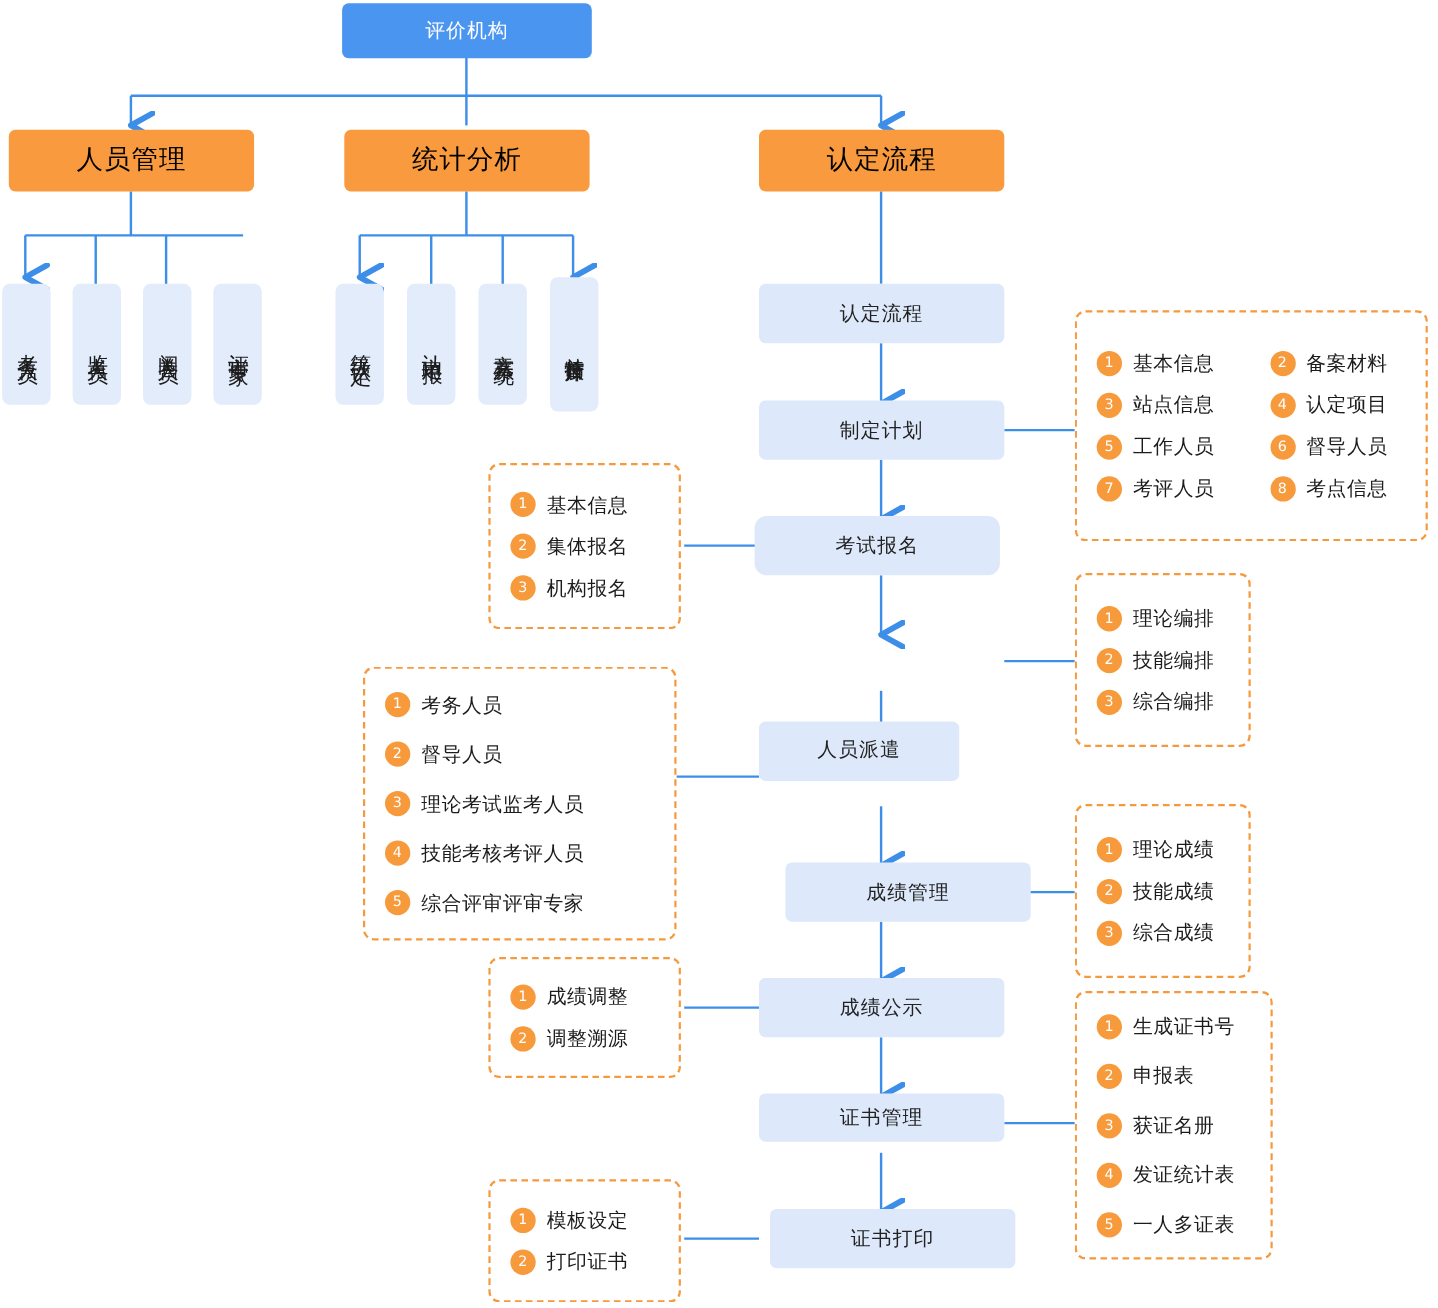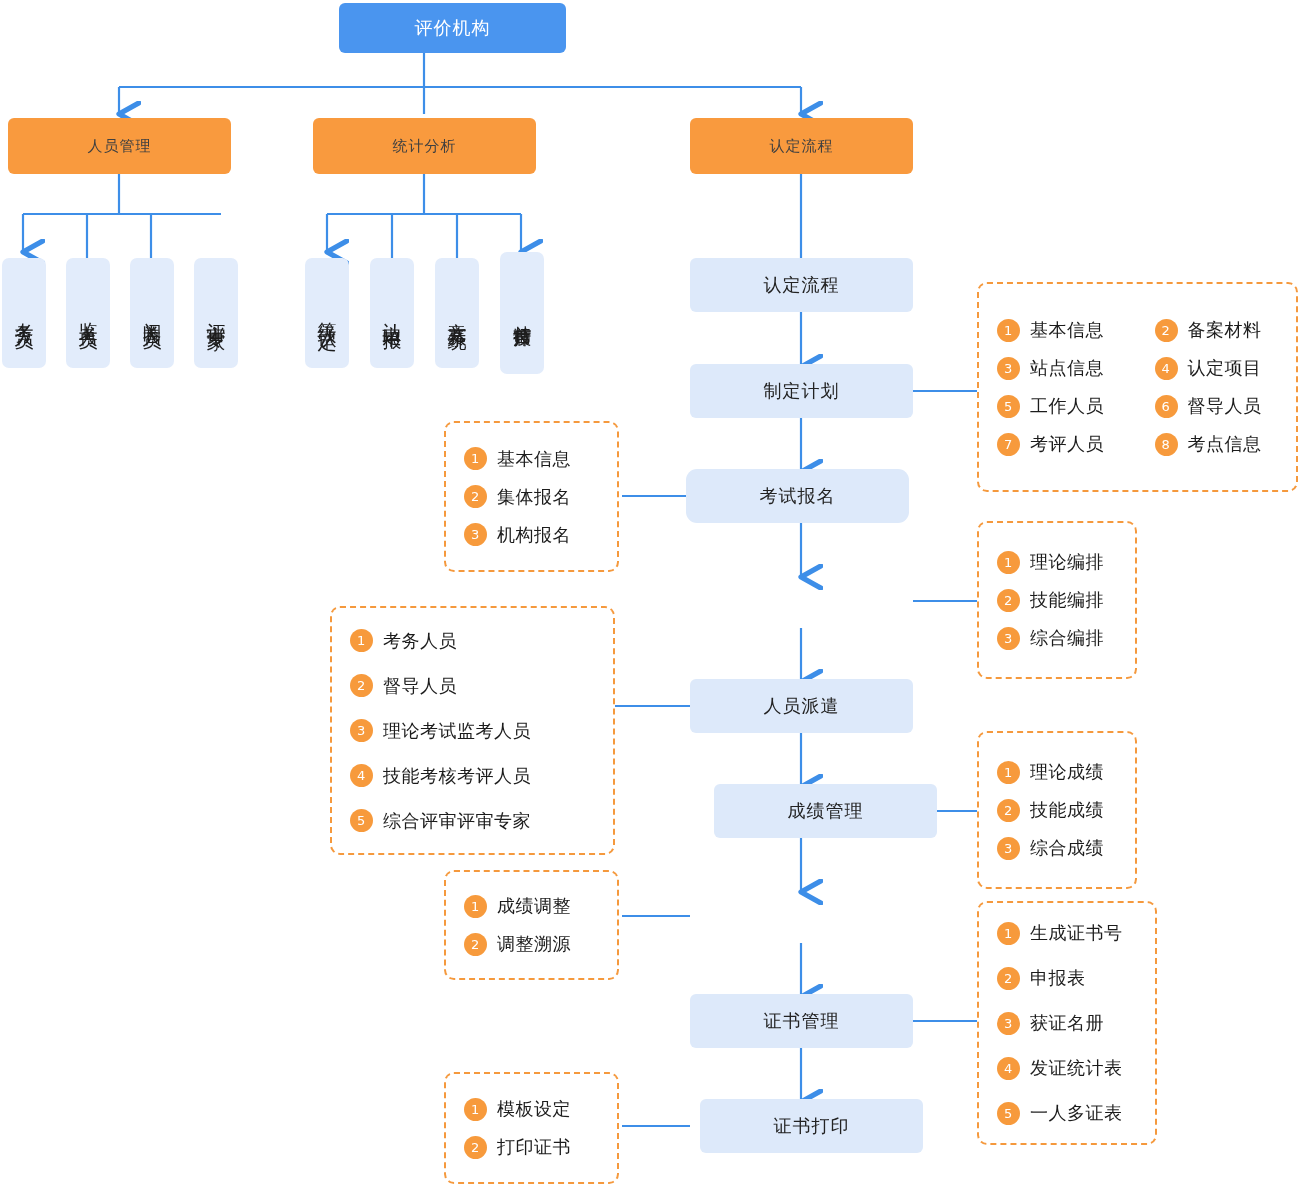--- a/index.html
+++ b/index.html
@@ -35,22 +35,22 @@
     letter-spacing: 1px;
     z-index: 3;
   }
   .node-root {
     background: #4a95ef;
     color: #ffffff;
     font-size: 18px;
   }
   .node-cat {
     background: #f99a3e;
-    color: #404040;
-    font-size: 15px;
+    color: #000000;
+    font-size: 24px;
   }
   .node-step {
     background: #dde9fa;
     color: #222222;
     font-size: 18px;
   }
   .node-leaf {
     background: #e2ecfb;
     color: #1c1c1c;
     font-size: 19px;
@@ -155,21 +155,21 @@
       <path d="M622,496 L690,496"></path>
       <path d="M913,601 L977,601"></path>
       <path d="M615,706 L690,706"></path>
       <path d="M913,811 L977,811"></path>
       <path d="M622,916 L690,916"></path>
       <path d="M913,1021 L977,1021"></path>
       <path d="M622,1126 L690,1126"></path>
     </g>
   </svg>
 
-  <div class="node node-root" style="left:311px; top:3px; width:227px; height:50px;margin-left:28px;">
+  <div class="node node-root" style="left:311px; top:3px; width:227px; height:50px;">
     <span>评价机构</span>
   </div>
 
   <div class="node node-cat" style="left:8px; top:118px; width:223px; height:56px;">
     <span>人员管理</span>
   </div>
   <div class="node node-cat" style="left:313px; top:118px; width:223px; height:56px;justify-content:center;">
     <span>统计分析</span>
   </div>
   <div class="node node-cat" style="left:690px; top:118px; width:223px; height:56px;">
@@ -204,27 +204,30 @@
 
   <div class="node node-step" style="left:690px; top:258px; width:223px; height:54px;">
     <span>认定流程</span>
   </div>
   <div class="node node-step" style="left:690px; top:364px; width:223px; height:54px;">
     <span>制定计划</span>
   </div>
   <div class="node node-step" style="left:686px; top:469px; width:223px; height:54px;border-radius:11px;">
     <span>考试报名</span>
   </div>
-  <div class="node node-step" style="left:690px; top:679px; width:223px; height:54px;">
+  <div class="node node-step" style="left:690px; top:656px; width:182px; height:54px;font-family:Liberation Mono, monospace;">
     <span>人员派遣</span>
   </div>
   <div class="node node-step" style="left:714px; top:784px; width:223px; height:54px;">
     <span>成绩管理</span>
   </div>
-  <div class="node node-step" style="left:690px; top:994px; width:223px; height:54px;">
+  <div class="node node-step" style="left:690px; top:889px; width:223px; height:54px;">
+    <span>成绩公示</span>
+  </div>
+  <div class="node node-step" style="left:690px; top:994px; width:223px; height:44px;">
     <span>证书管理</span>
   </div>
   <div class="node node-step" style="left:700px; top:1099px; width:223px; height:54px;">
     <span>证书打印</span>
   </div>
 
   <div class="callout two-col" style="left:977px; top:282px; width:321px; height:210px;">
     <div class="items">
       <div class="c-item">
         <span class="badge">1</span>

